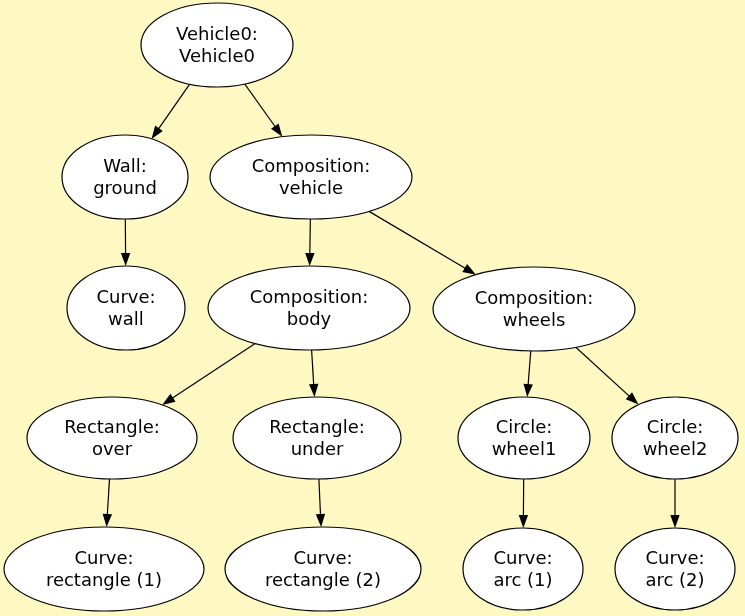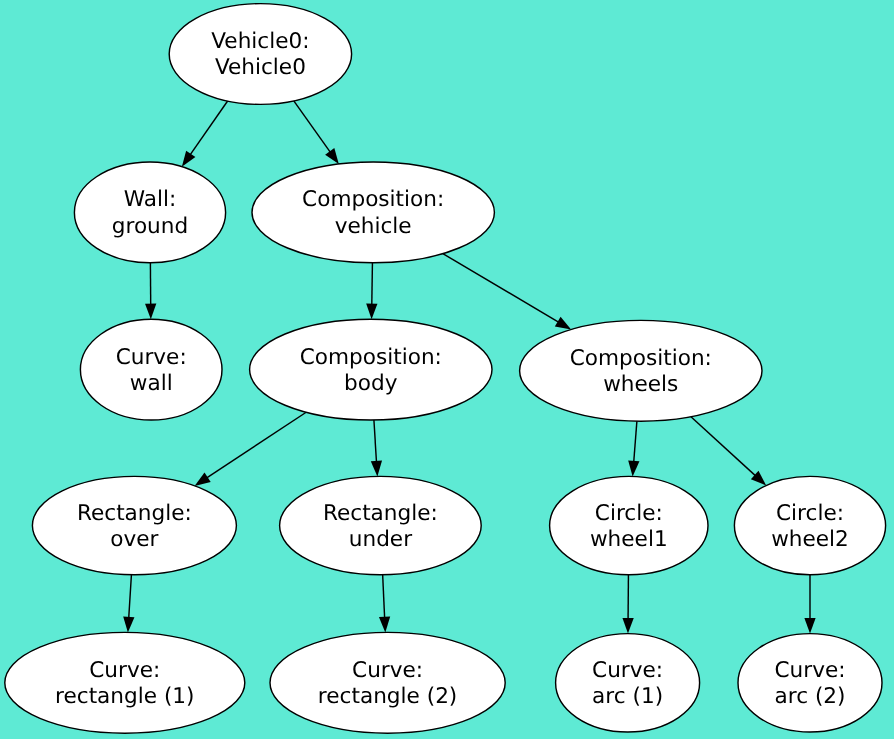--- a/index.html
+++ b/index.html
@@ -3,21 +3,21 @@
 <meta charset="utf-8">
 <style>
   html, body {
     margin: 0;
     padding: 0;
     background: #ffffff;
   }
   #stage {
     width: 745px;
     height: 616px;
-    background: #5eead4;
+    background: #fef9c3;
     overflow: hidden;
   }
   svg text {
     font-family: "DejaVu Sans", "Liberation Sans", sans-serif;
     font-size: 18px;
   }
 </style>
 </head>
 <body>
 

